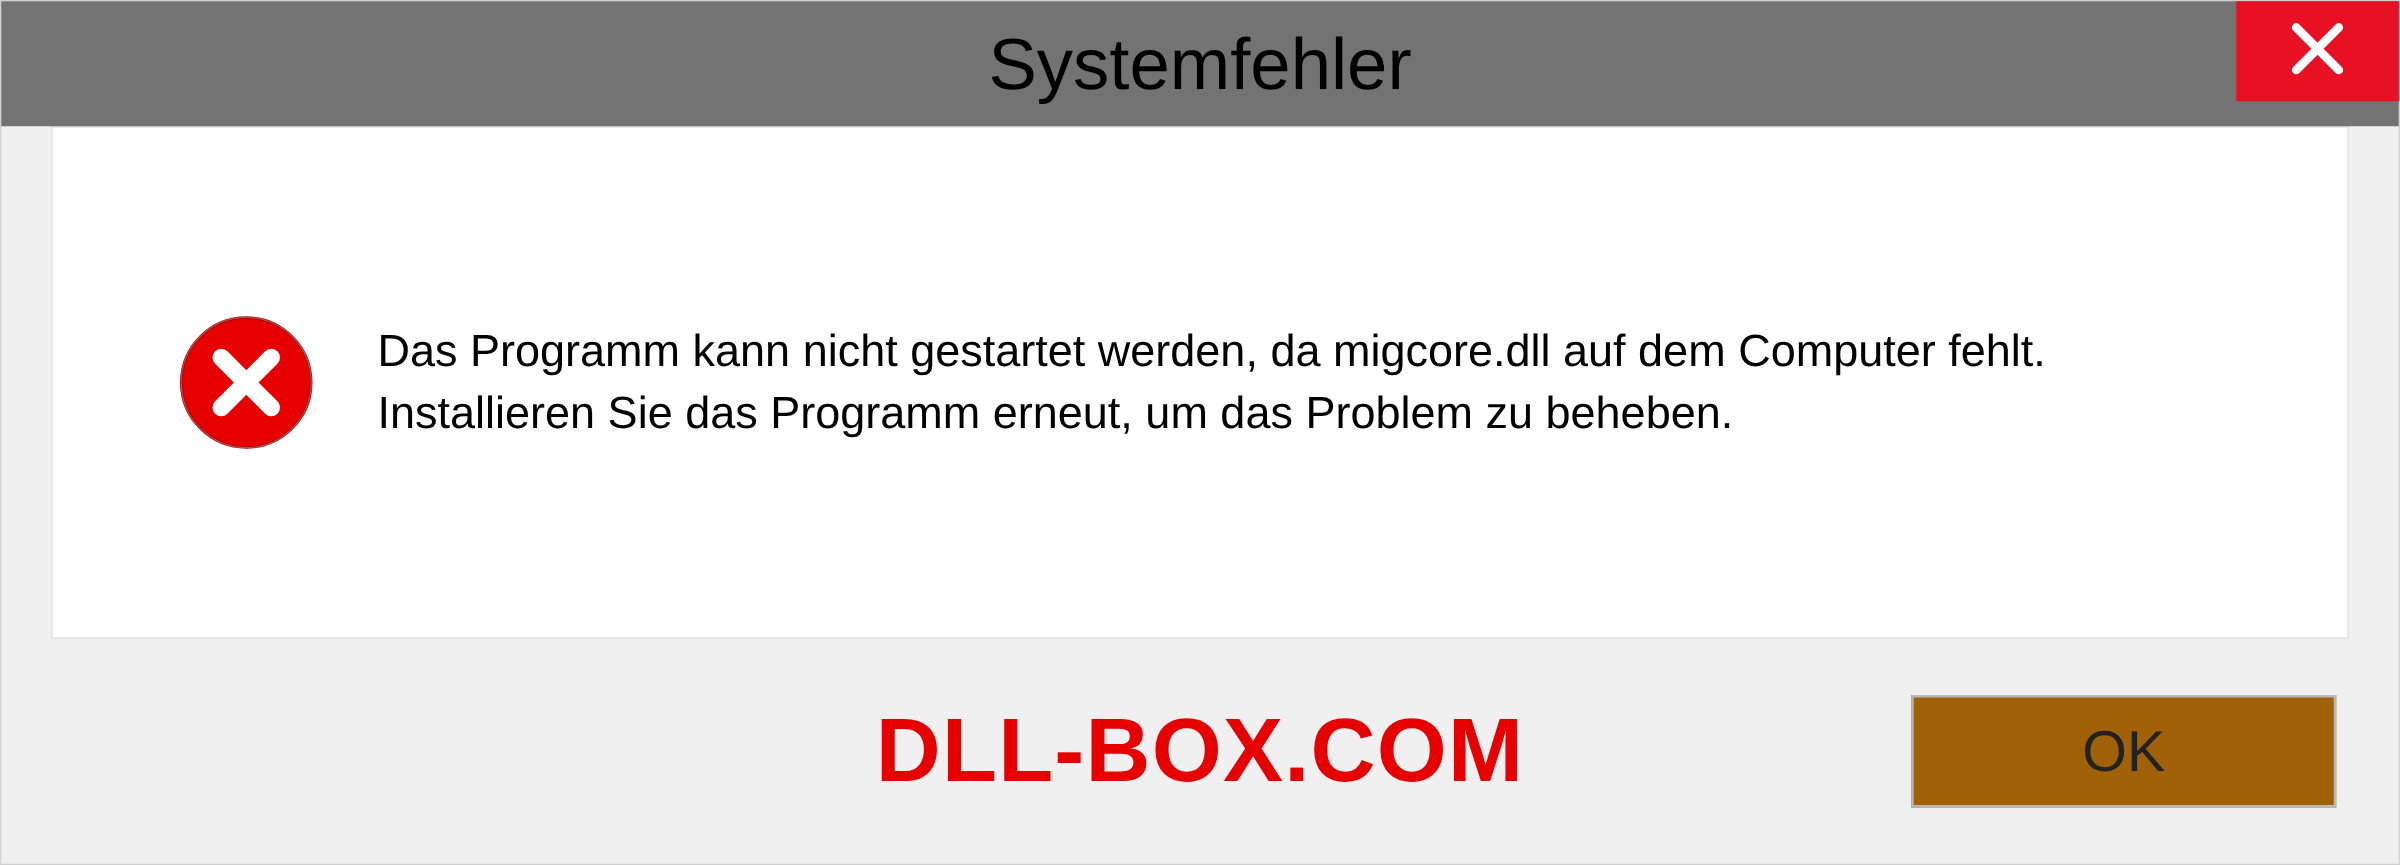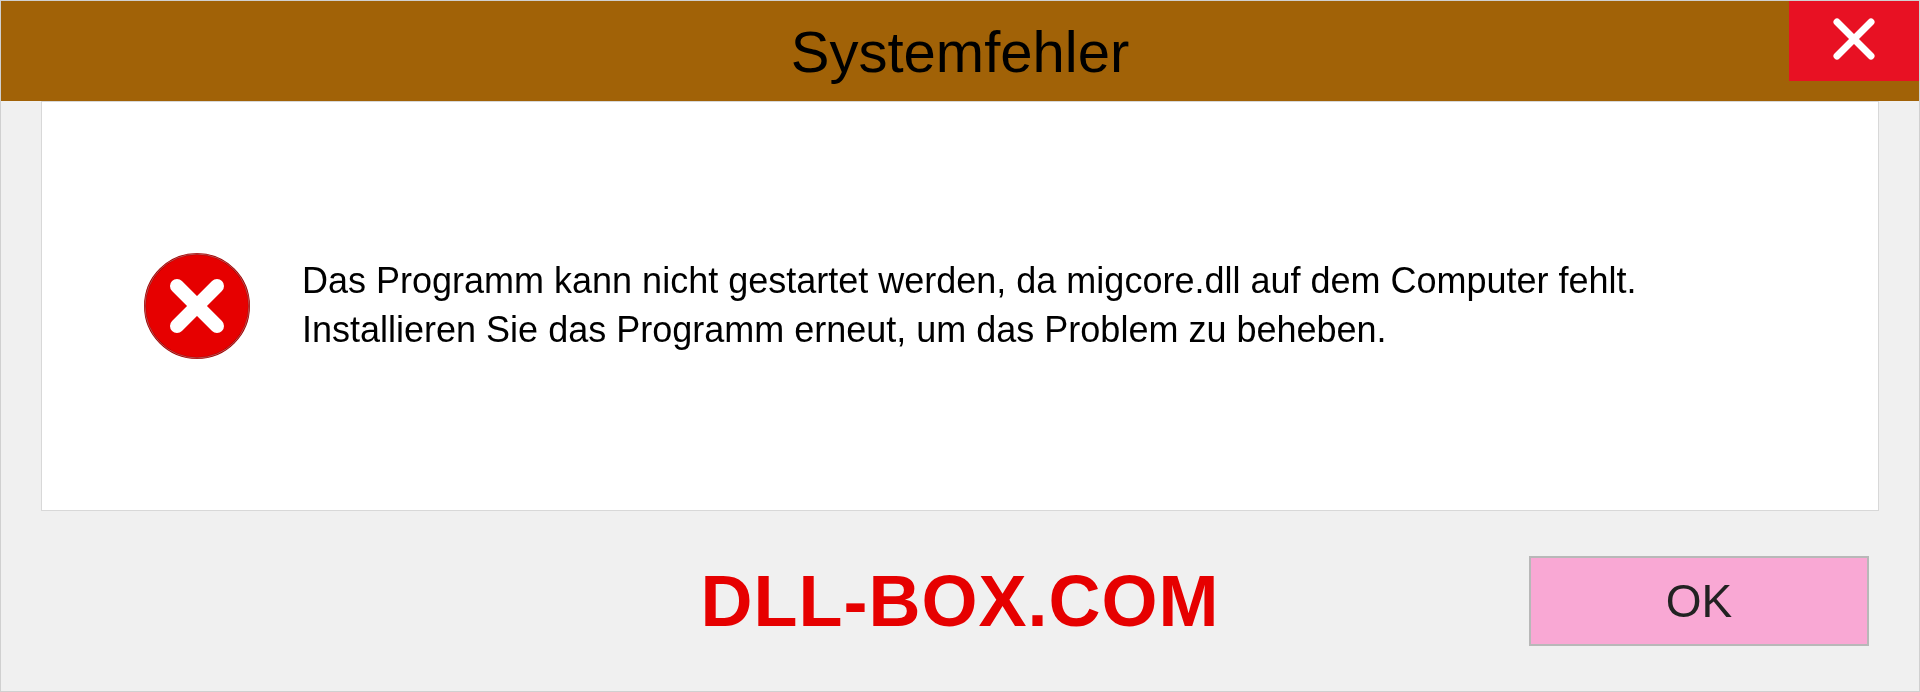--- a/index.html
+++ b/index.html
@@ -21,21 +21,21 @@
       border: 1px solid #d0d0d0;
       display: flex;
       flex-direction: column;
     }
     .titlebar {
       height: 100px;
       display: flex;
       align-items: center;
       justify-content: center;
       position: relative;
-      background: #a16207;
+      background: #737373;
     }
     .title-text {
       font-size: 58px;
       color: #000;
       font-weight: 400;
     }
     .close-button {
       position: absolute;
       right: 0;
       top: 0;
@@ -93,21 +93,21 @@
       transform: translateX(-50%);
       font-size: 72px;
       font-weight: 800;
       color: #e60000;
       letter-spacing: 1px;
       font-family: Arial, sans-serif;
     }
     .ok-button {
       width: 340px;
       height: 90px;
-      background: #f9a8d4;
+      background: #a16207;
       border: 2px solid #b8b8b8;
       font-size: 46px;
       color: #222;
       display: flex;
       align-items: center;
       justify-content: center;
       cursor: pointer;
       font-family: inherit;
     }
   </style>

